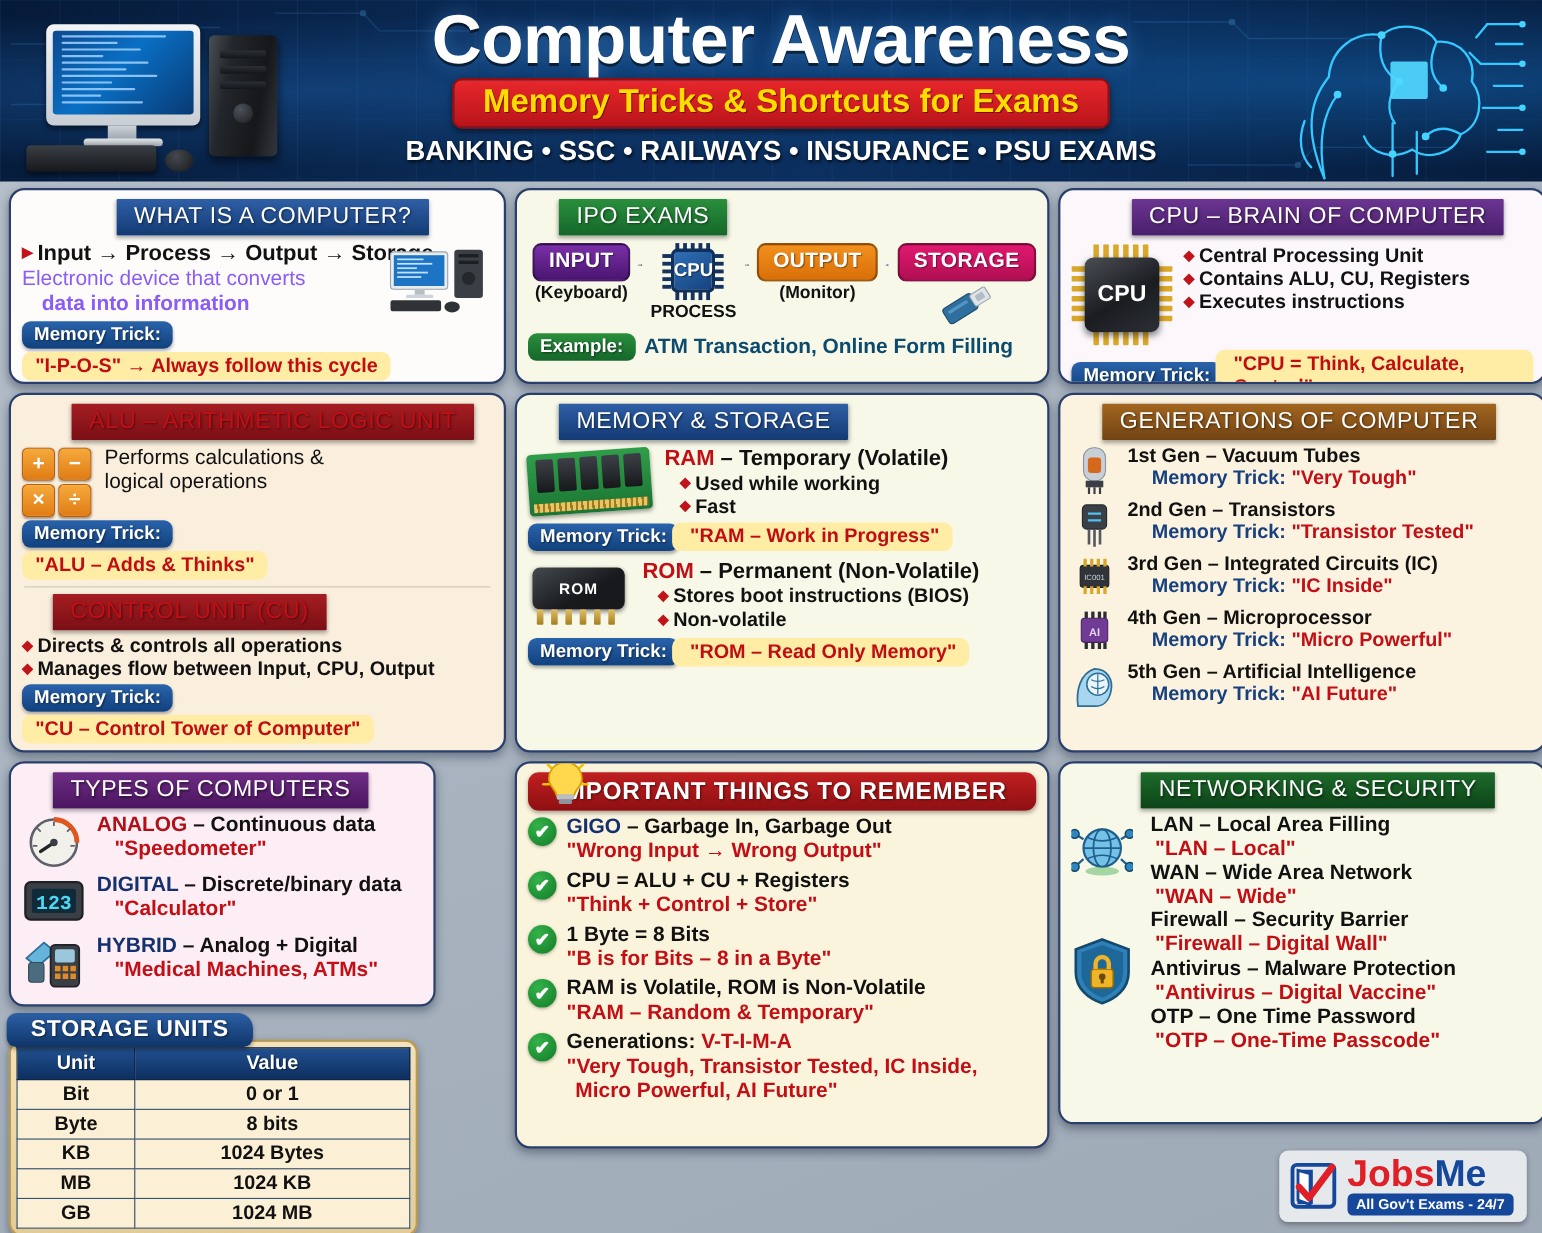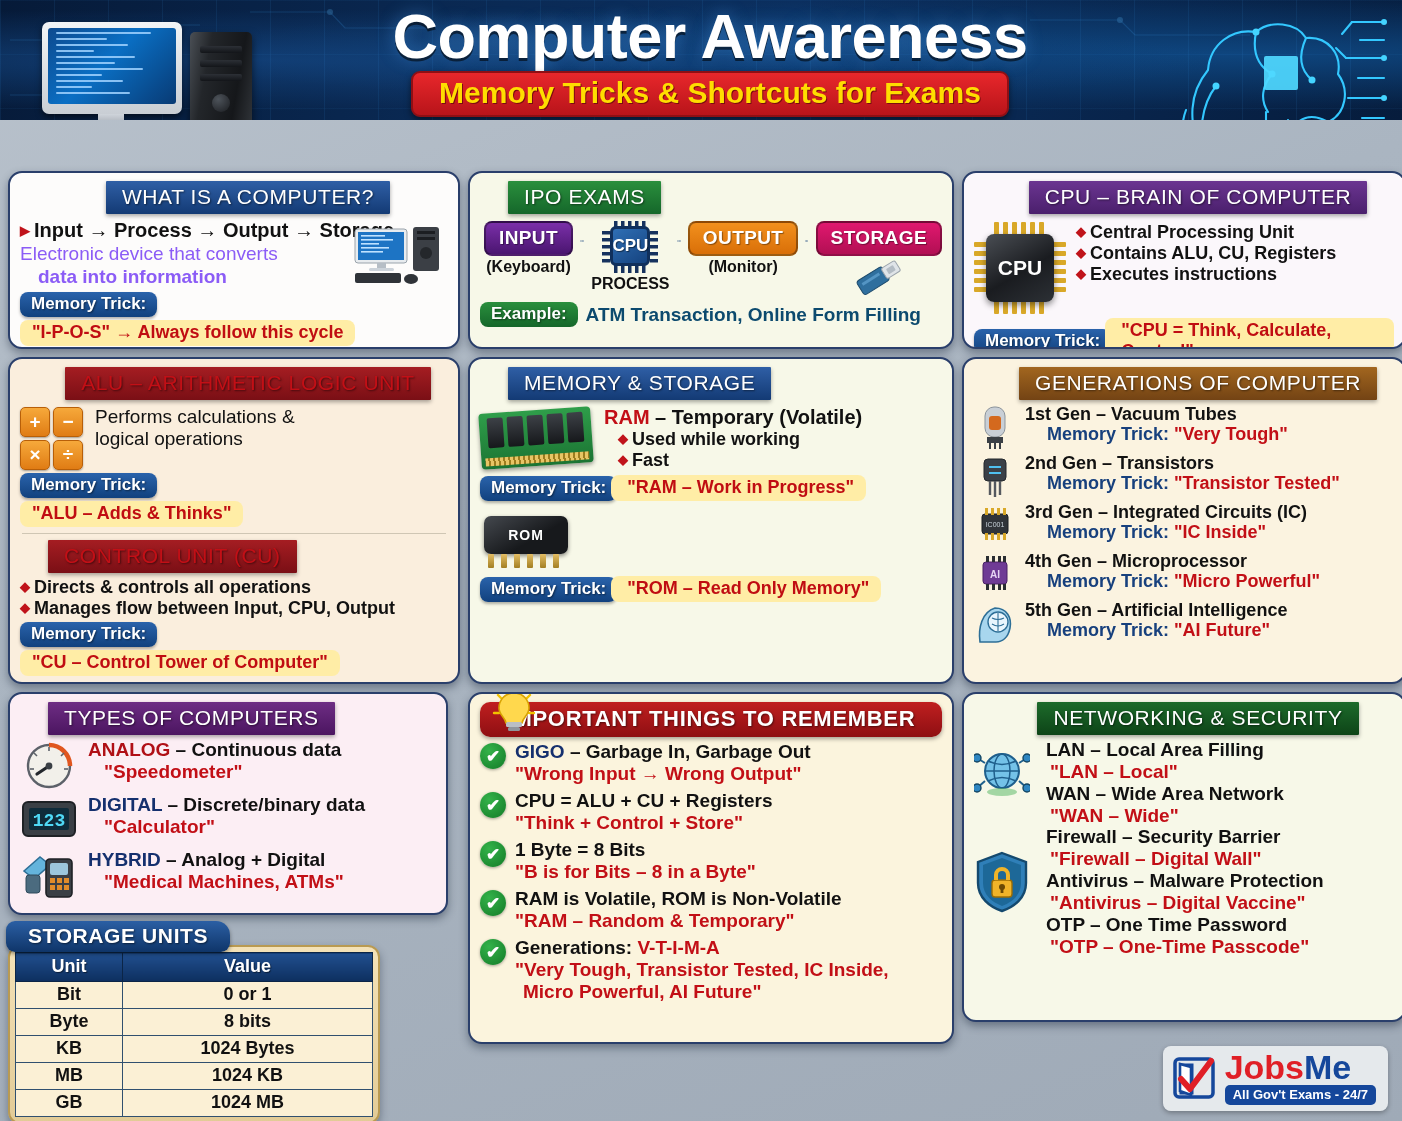--- a/index.html
+++ b/index.html
@@ -9,21 +9,21 @@
     overflow: hidden;
   }
   body {
     background: linear-gradient(160deg,#b9c2cc 0%, #aab5c1 40%, #9faab7 100%);
     position: relative;
   }
 
   
   .header {
     position: relative;
-    height: 120px;
+    height: 165px;
     background:
       radial-gradient(ellipse at 18% 50%, rgba(20,70,130,.75) 0%, rgba(8,30,62,0) 60%),
       radial-gradient(ellipse at 88% 45%, rgba(16,78,140,.8) 0%, rgba(8,30,62,0) 62%),
       linear-gradient(110deg,#061a38 0%, #0a2a55 35%, #0b2f5f 55%, #061c3c 100%);
     overflow: hidden;
   }
   .circuit {
     position: absolute; inset: 0; opacity: .32;
     background-image:
       linear-gradient(to right, rgba(60,160,240,.30) 1px, transparent 1px),
@@ -643,29 +643,34 @@
         <div class="rom-body">ROM</div>
         <div class="rom-legs">
             <i></i>
             <i></i>
             <i></i>
             <i></i>
             <i></i>
             <i></i>
           </div>
       </div>
+      <div style="flex:1">
+        <div style="font-size:20px;font-weight:bold;color:#111"><span class="red">ROM</span><span> – Permanent (Non-Volatile)</span></div>
+        <div class="row-line" style="padding-left:14px"><span class="dia">◆</span><span>Stores boot instructions (BIOS)</span></div>
+        <div class="row-line" style="padding-left:14px"><span class="dia">◆</span><span>Non-volatile</span></div>
+      </div>
     </div>
     <div style="display:flex;align-items:center;margin-top:6px">
       <span class="mt-badge">Memory Trick:</span>
       <span class="mt-yellow" style="margin-left:-6px;padding-left:16px">"ROM – Read Only Memory"</span>
     </div>
   </div>
 
   <div class="card cream">
-    <div style="text-align:center">
+    <div style="text-align:left">
       <span class="hdr brown">GENERATIONS OF COMPUTER</span>
     </div>
 
     <div class="gen-row">
       <div class="gen-ico">
         <svg viewBox="0 0 42 46" width="42" height="46">
           <rect x="11" y="3" width="20" height="30" rx="9" fill="#c9cfd6" stroke="#8b939b"></rect>
           <rect x="15" y="12" width="12" height="14" rx="3" fill="#d4691e"></rect>
           <rect x="13" y="33" width="16" height="6" fill="#3a3f45"></rect>
           <g stroke="#3a3f45" stroke-width="2">
@@ -758,21 +763,21 @@
         </svg>
       </div>
       <div class="gen-txt">
         <div class="gen-title">5th Gen – Artificial Intelligence</div>
         <div class="gen-trick"><span>Memory Trick: </span><span class="red">"AI Future"</span></div>
       </div>
     </div>
   </div>
 
   <div class="col3-stack">
-    <div class="card pink" style="width:440px">
+    <div class="card pink" style="width:388px">
       <span class="hdr violet">TYPES OF COMPUTERS</span>
 
       <div class="type-row">
         <div class="type-ico">
           <svg viewBox="0 0 58 50" width="58" height="50">
             <circle cx="29" cy="27" r="21" fill="#f2f0ea" stroke="#5c6169" stroke-width="2.4"></circle>
             <path d="M29 6 A21 21 0 0 1 50 27" fill="none" stroke="#e0561f" stroke-width="4.5"></path>
             <g stroke="#5c6169" stroke-width="1.6">
               <path d="M14 14 l3 3"></path>
                 <path d="M29 8 v4"></path>

